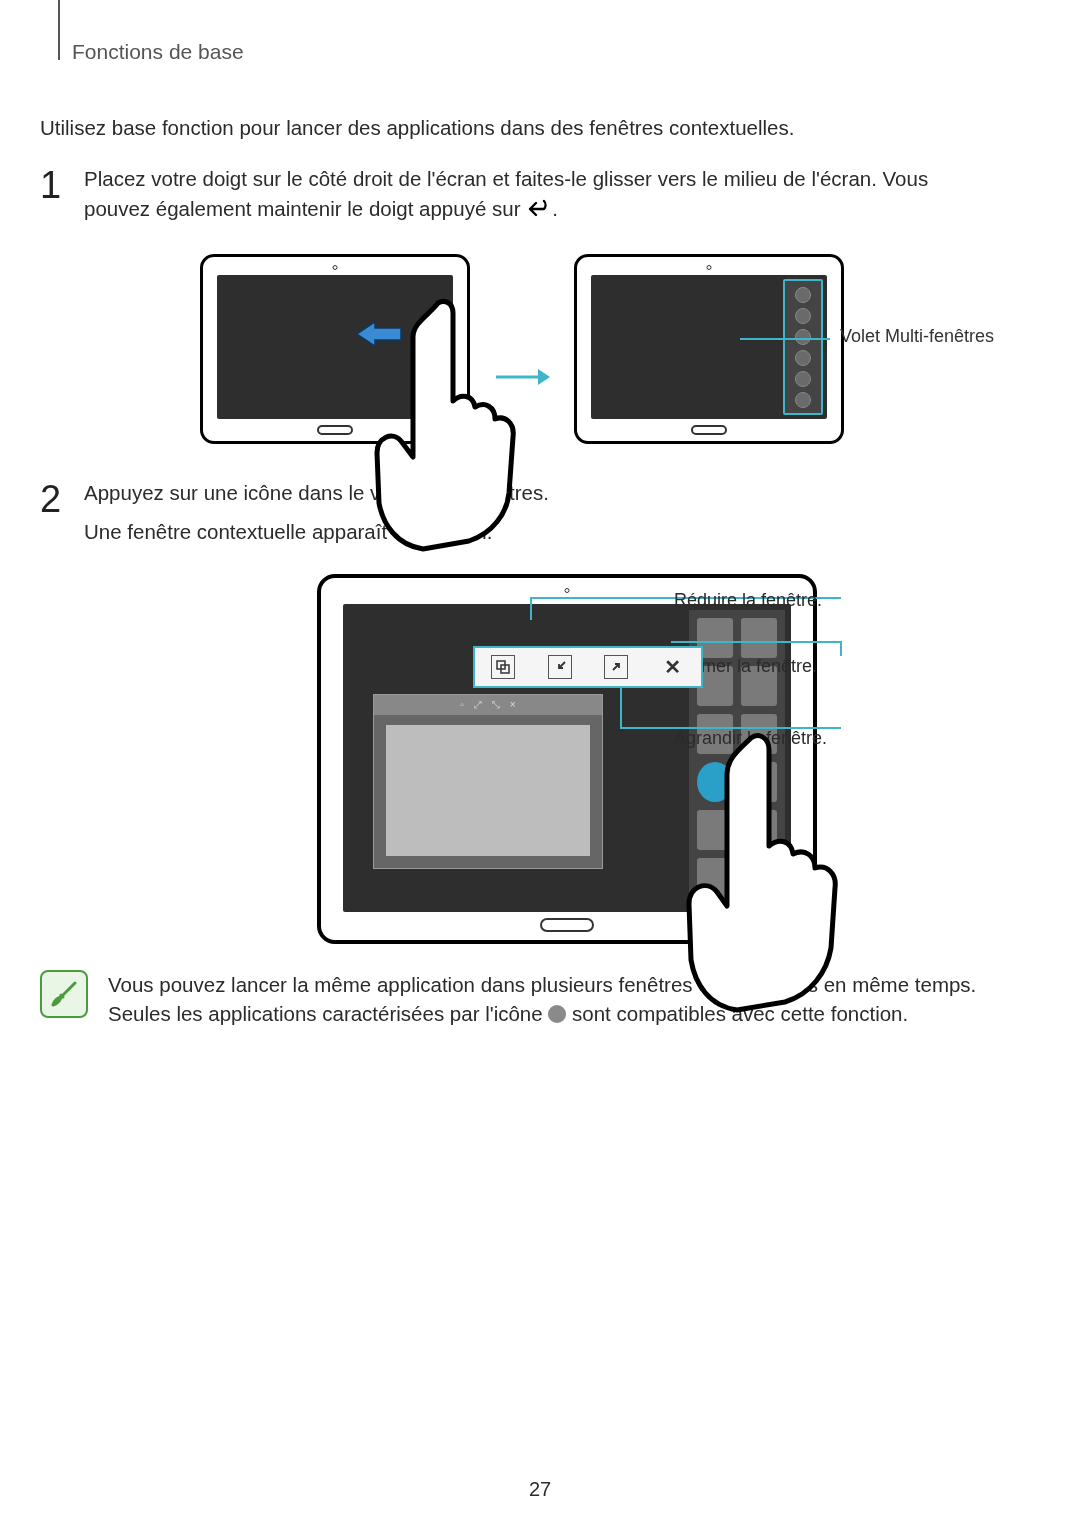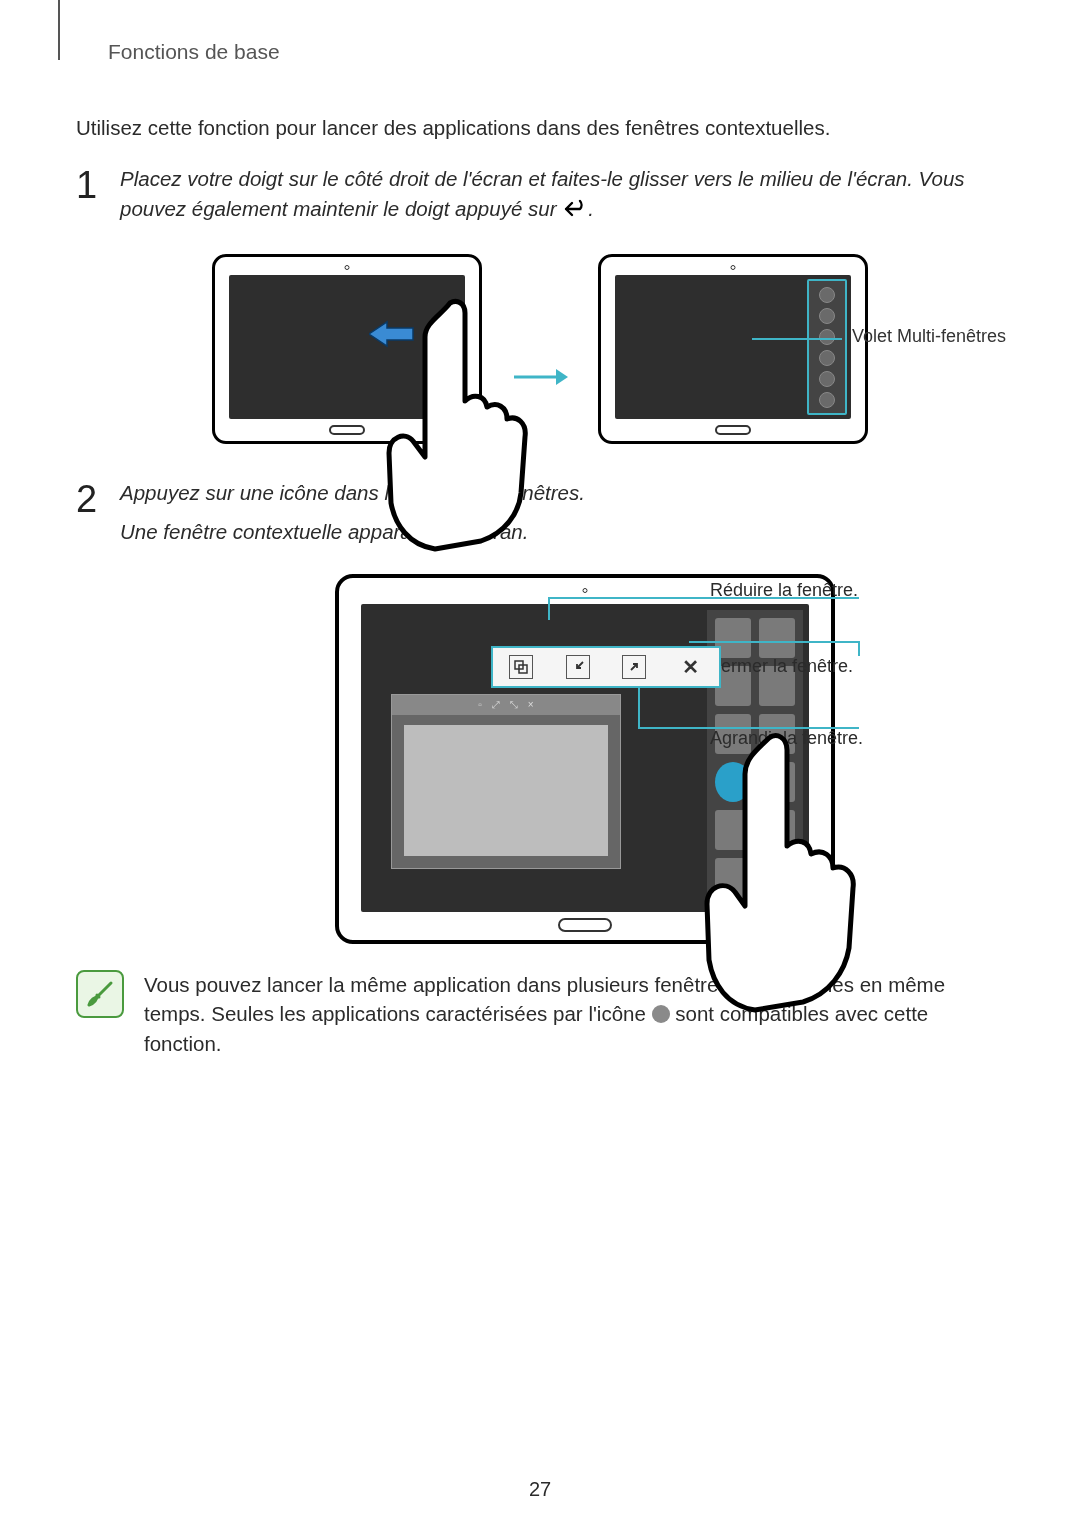--- a/index.html
+++ b/index.html
@@ -5,21 +5,21 @@
   * { box-sizing: border-box; margin: 0; padding: 0; }
   body {
     font-family: "Segoe UI", Arial, sans-serif;
     background: #fff;
     width: 1080px;
     height: 1527px;
     position: relative;
     color: #2b2b2b;
   }
   .page {
-    padding: 40px 90px 30px 90px;
+    padding: 40px 90px 30px 54px;
   }
   .left-margin {
     position: absolute;
     left: 58px;
     top: 0;
     width: 2px;
     height: 60px;
     background: #555;
   }
   .header-category {
@@ -52,32 +52,31 @@
     color: #222;
     width: 44px;
     flex-shrink: 0;
     line-height: 1;
     padding-top: 2px;
   }
   .step-body {
     font-size: 20.5px;
     line-height: 1.5;
     flex: 1;
-    font-style: italic;
   }
   .step-body p { margin-bottom: 8px; }
   .inline-icon {
     display: inline-block;
     vertical-align: -3px;
   }
   .fig-wrap { text-align: center; margin: 18px 0 30px 0; }
   .fig1 {
     display: inline-flex;
     align-items: flex-end;
-    gap: 30px;
+    gap: 24px;
     position: relative;
   }
   .tablet {
     border: 3px solid #000;
     border-radius: 14px;
     background: #fff;
     position: relative;
   }
   .t1 { width: 270px; height: 190px; }
   .t2 { width: 270px; height: 190px; }
@@ -253,21 +252,21 @@
 </style>
 </head>
 <body>
 
 <div class="left-margin"></div>
 
 <div class="page">
   <div class="header-category">Fonctions de base</div>
 
 
-  <p class="intro">Utilisez cette fonction pour lancer des applications dans des fenêtres contextuelles.</p>
+  <p class="intro">Utilisez base fonction pour lancer des applications dans des fenêtres contextuelles.</p>
 
   <div class="step">
     <div class="step-num">1</div>
     <div class="step-body">
       <p>
         <span>Placez votre doigt sur le côté droit de l'écran et faites-le glisser vers le milieu de l'écran. Vous pouvez également maintenir le doigt appuyé sur </span>
         <span class="inline-icon">
           <svg width="26" height="20" viewBox="0 0 26 20">
             <path d="M4 10 L10 4 M4 10 L10 16 M4 10 H18 A6 6 0 0 0 18 2" stroke="#000" stroke-width="2.4" fill="none" stroke-linecap="round" stroke-linejoin="round"></path>
           </svg>
@@ -387,21 +386,21 @@
       </svg>
 
       <div class="hand2">
         <svg width="200" height="300" viewBox="0 0 200 300">
           <path d="M90 10 C98 4 108 10 108 22 L108 118 C118 110 130 112 132 126 C144 120 154 128 154 140 C166 136 176 146 174 160 L170 220 C166 244 150 266 124 274 L76 282 C48 278 34 256 30 232 L28 176 C28 158 46 152 56 164 L66 178 L66 46 C66 30 80 20 90 10 Z" fill="#fff" stroke="#000" stroke-width="5" stroke-linejoin="round"></path>
         </svg>
       </div>
     </div>
 
     <div class="callouts2">
-      <div class="cl" style="top:6px;">Réduire la fenêtre.</div>
+      <div class="cl" style="top:16px;">Réduire la fenêtre.</div>
       <div class="cl" style="top:82px;">Fermer la fenêtre.</div>
       <div class="cl" style="top:154px;">Agrandir la fenêtre.</div>
     </div>
   </div>
 
   <div class="note">
     <div class="note-icon">
       <svg width="30" height="30" viewBox="0 0 30 30">
         <path d="M4 26 L26 4 M4 26 C6 20 10 18 14 18 M4 26 C10 24 12 20 12 16" stroke="#4a9a3e" stroke-width="3" fill="none" stroke-linecap="round"></path>
       </svg>

